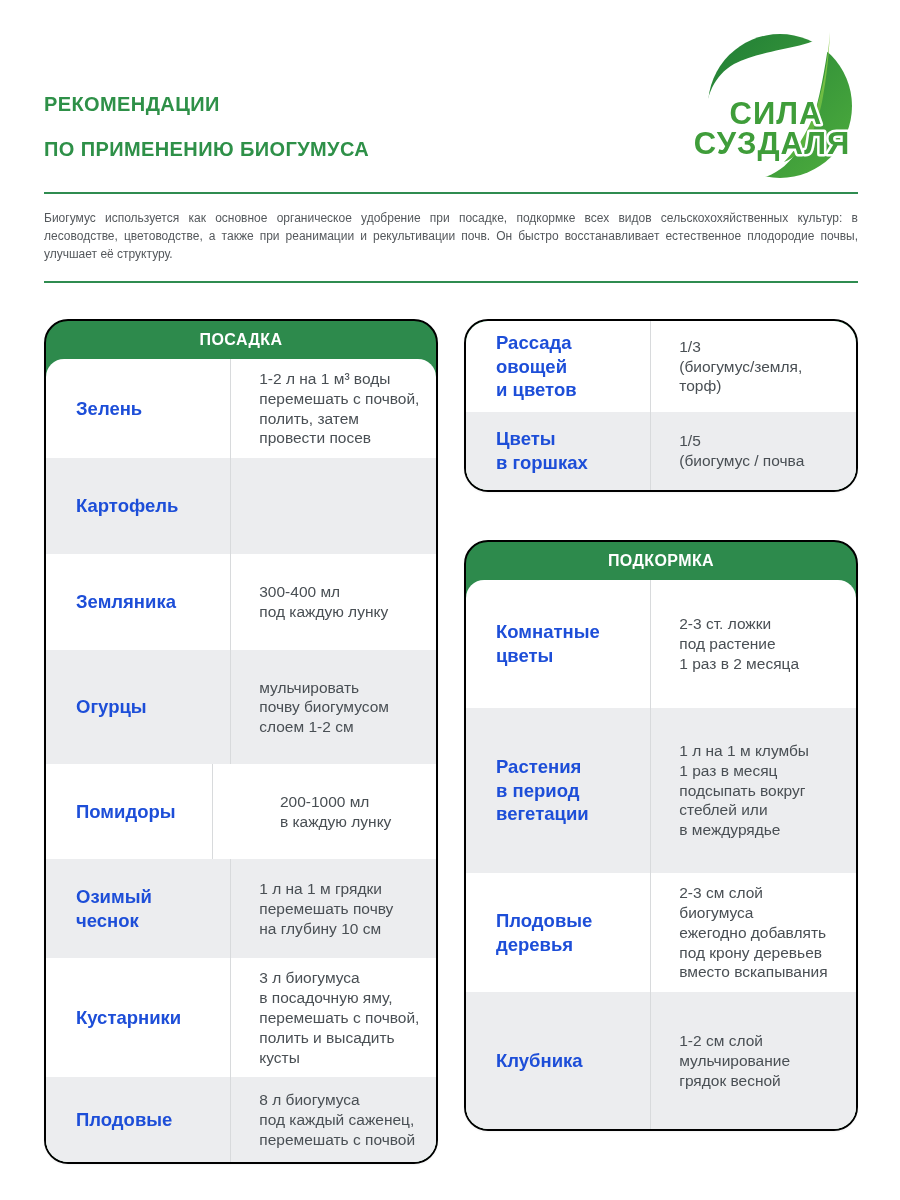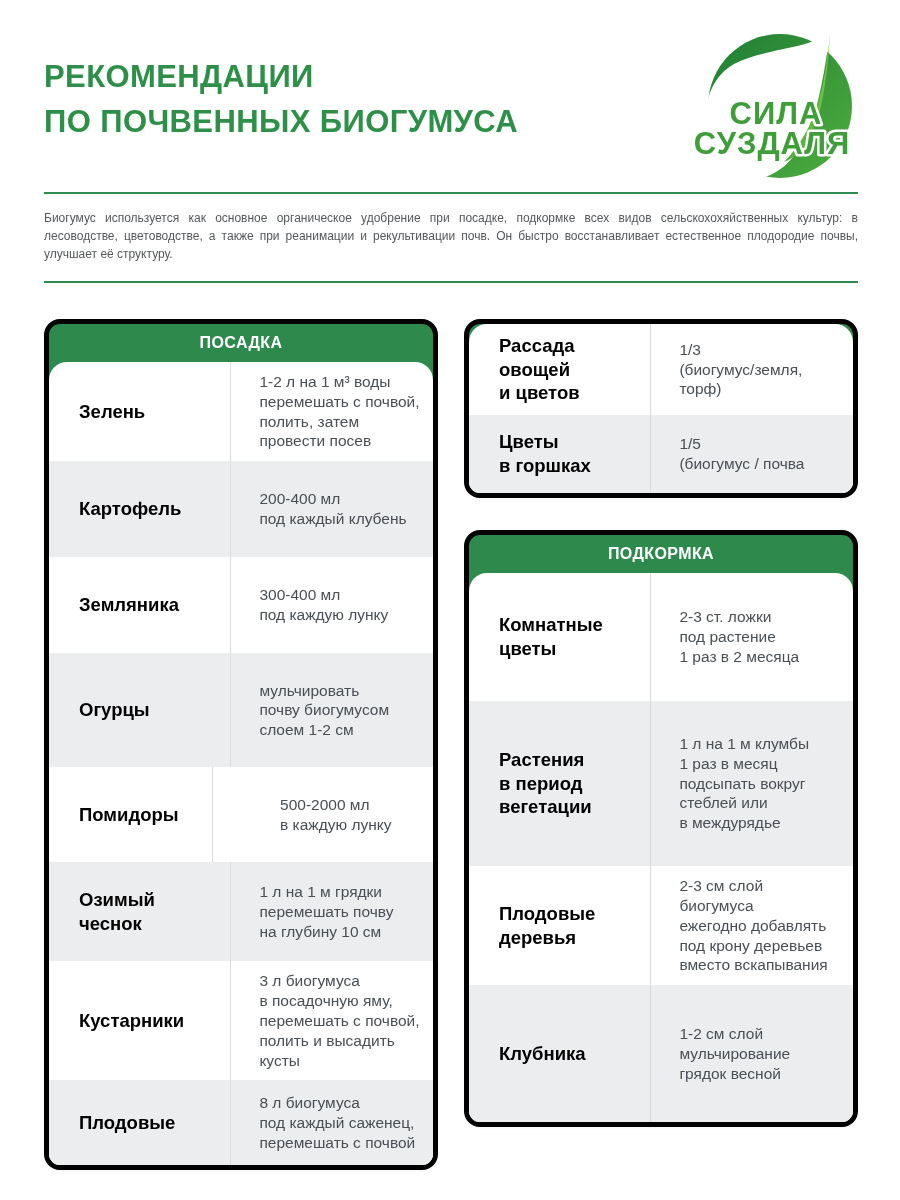--- a/index.html
+++ b/index.html
@@ -8,22 +8,22 @@
     width:900px; height:1200px;
     font-family:"Liberation Sans", sans-serif;
     color:#3a4045;
     overflow:hidden;
   }
   .page { width:900px; height:1200px; padding:30px 42px 0 44px; }
 
   
   .top { position:relative; height:160px; }
   .page-title {
-    position:absolute; left:0; top:24px;
-    font-size:31px; line-height:45px; font-weight:800;
+    position:absolute; left:0; top:52px;
+    font-size:20px; line-height:45px; font-weight:800;
     color:#2e9048; letter-spacing:.4px;
   }
   .page-title span { display:block; }
   .logo { position:absolute; right:-10px; top:-2px; width:256px; height:162px; }
   .logo svg { display:block; width:256px; height:162px; }
 
   
   .intro {
     margin-top:2px;
     border-top:2px solid #2f8c50;
@@ -31,45 +31,45 @@
     padding:15px 0 18px 0;
   }
   .intro p {
     font-size:12px; line-height:1.5; color:#54585c;
     text-align:justify;
   }
 
   
   .columns { display:flex; gap:26px; margin-top:36px; }
   .col { flex:1; display:flex; flex-direction:column; }
-  .col.right .card + .card { margin-top:32px; }
+  .col.right .card + .card { margin-top:48px; }
 
   .card {
     background:#2d8a4c;
-    border:5px solid #000000;
-    border-radius:16px;
+    border:2px solid #000000;
+    border-radius:24px;
     overflow:hidden;
     box-shadow:0 1px 2px rgba(0,0,0,.05);
   }
   .card-header {
     height:38px; display:flex; align-items:center; justify-content:center;
     color:#ffffff; font-weight:700; font-size:16px; letter-spacing:.4px;
   }
   .card-body { background:#ffffff; border-radius:18px 18px 0 0; overflow:hidden; }
 
   .row { display:flex; }
   .card-body .row:nth-child(even) { background:#ecedef; }
   .cell {
     display:flex; align-items:center;
     white-space:pre-line;
   }
   .cell.label {
     width:47.5%;
     padding:10px 8px 10px 30px;
-    font-weight:700; font-size:18.5px; line-height:1.28; color:#000000;
+    font-weight:700; font-size:18.5px; line-height:1.28; color:#1d4ed8;
     border-right:1.5px solid #d8dadc;
   }
   .cell.value {
     width:52.5%;
     padding:10px 12px 10px 28px;
     font-size:15.5px; line-height:1.28; color:#494f54;
   }
 
   .posadka  .row:nth-child(1){min-height:92px;}
   .posadka  .row:nth-child(2){min-height:96px;}
@@ -88,21 +88,21 @@
   .podkormka .row:nth-child(4){min-height:137px;}
 </style>
 </head>
 <body>
 
 <div class="page">
 
   <header class="top">
     <h1 class="page-title">
       <span>РЕКОМЕНДАЦИИ</span>
-      <span>ПО ПОЧВЕННЫХ БИОГУМУСА</span>
+      <span>ПО ПРИМЕНЕНИЮ БИОГУМУСА</span>
     </h1>
 
     <div class="logo">
       <svg viewBox="0 0 256 162" aria-hidden="true">
         <defs>
           <linearGradient id="gCircle" x1="0" y1="0" x2="1" y2="1">
             <stop offset="0" stop-color="#1f7d36"></stop>
             <stop offset="1" stop-color="#4fae3d"></stop>
           </linearGradient>
           <linearGradient id="gSwoosh" x1="0" y1="0" x2="0" y2="1">
@@ -139,37 +139,35 @@
         <div class="card-body posadka">
           <div class="row">
             <div class="cell label">Зелень</div>
             <div class="cell value">1-2 л на 1 м³ воды
 перемешать с почвой,
 полить, затем
 провести посев</div>
           </div>
           <div class="row">
             <div class="cell label">Картофель</div>
-            <div class="cell value">200-400 мл
-под каждый клубень</div>
           </div>
           <div class="row">
             <div class="cell label">Земляника</div>
             <div class="cell value">300-400 мл
 под каждую лунку</div>
           </div>
           <div class="row">
             <div class="cell label">Огурцы</div>
             <div class="cell value">мульчировать
 почву биогумусом
 слоем 1-2 см</div>
           </div>
           <div class="row">
             <div class="cell label">Помидоры</div>
-            <div class="cell value">500-2000 мл
+            <div class="cell value">200-1000 мл
 в каждую лунку</div>
           </div>
           <div class="row">
             <div class="cell label">Озимый
 чеснок</div>
             <div class="cell value">1 л на 1 м грядки
 перемешать почву
 на глубину 10 см</div>
           </div>
           <div class="row">

